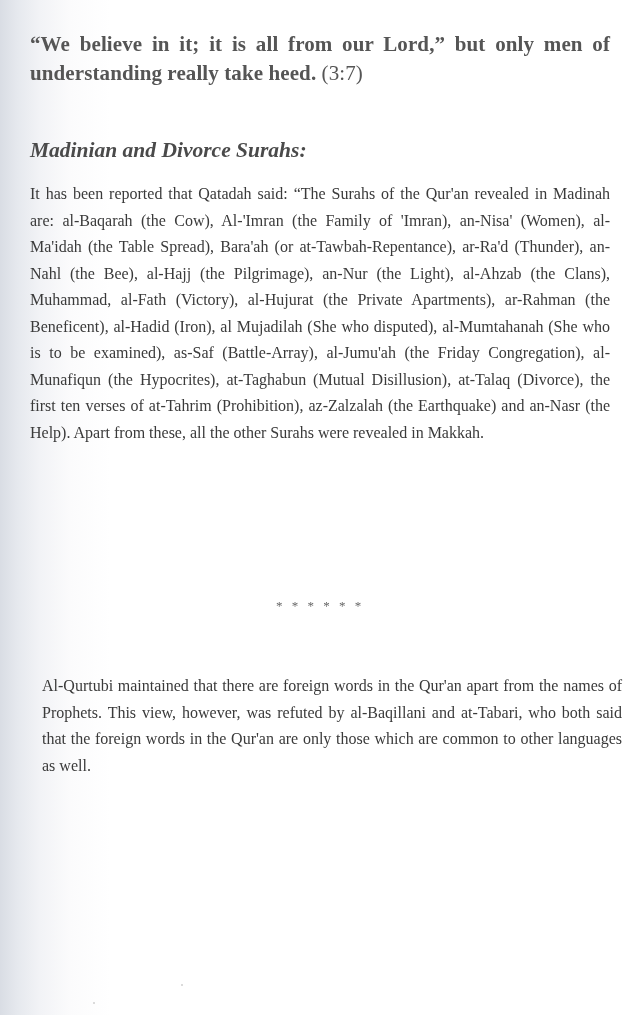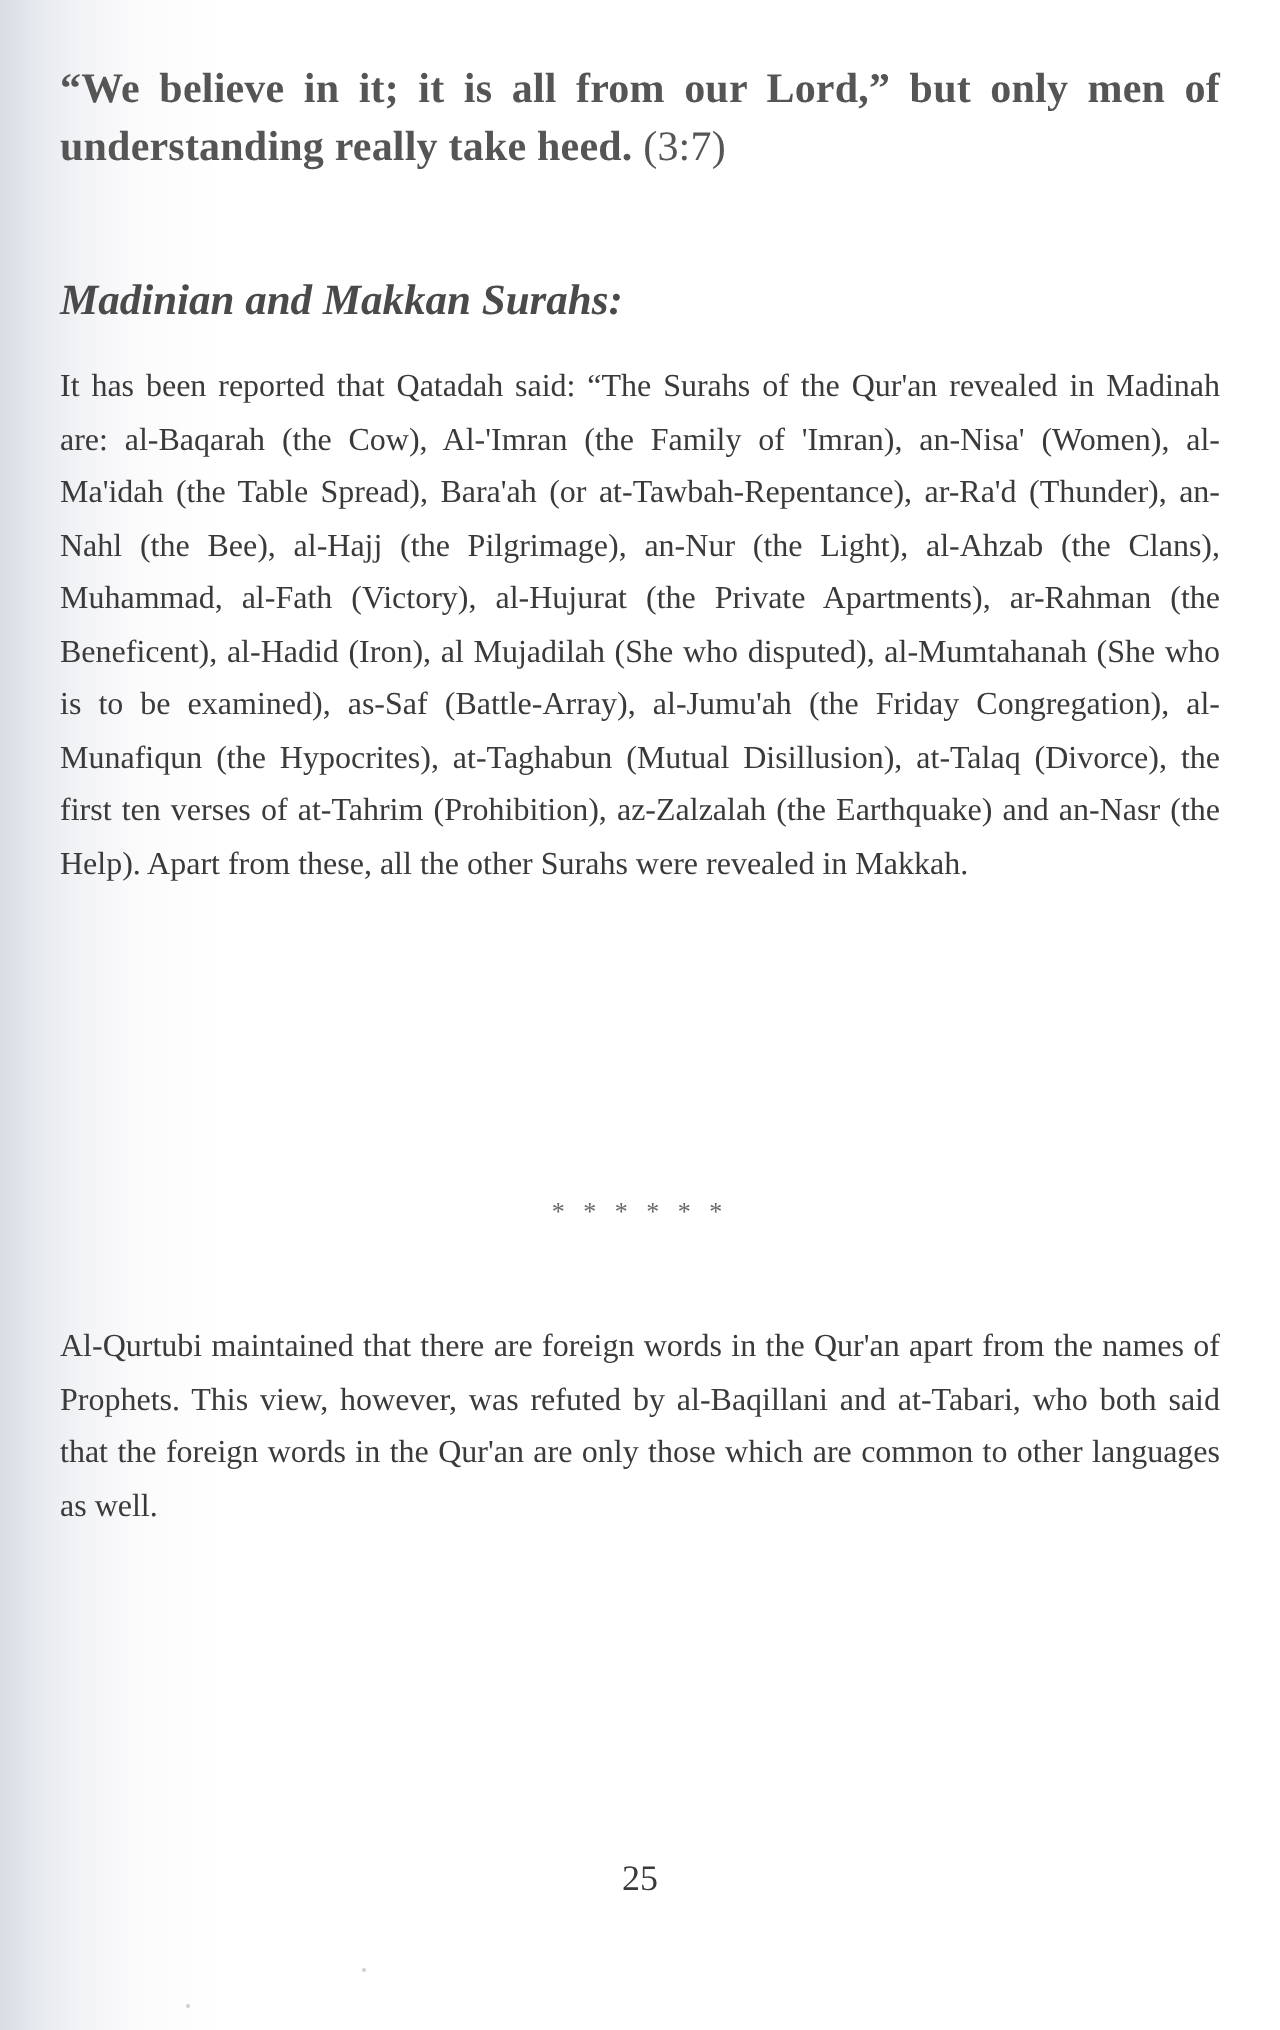--- a/index.html
+++ b/index.html
@@ -88,26 +88,25 @@
   </style>
 </head>
 <body>
 
 <div class="page">
 
   <p class="quote" style="margin:0;">
     <span>“We believe in it; it is all from our Lord,” but only men of understanding really take heed.</span><span class="ref"> (3:7)</span>
   </p>
 
-  <h2 class="heading" style="margin:0;">Madinian and Makkan Surahs:</h2>
+  <h2 class="heading" style="margin:0;">Madinian and Divorce Surahs:</h2>
 
   <p class="para para1" style="margin:0;">It has been reported that Qatadah said: “The Surahs of the Qur'an revealed in Madinah are: al-Baqarah (the Cow), Al-'Imran (the Family of 'Imran), an-Nisa' (Women), al-Ma'idah (the Table Spread), Bara'ah (or at-Tawbah-Repentance), ar-Ra'd (Thunder), an-Nahl (the Bee), al-Hajj (the Pilgrimage), an-Nur (the Light), al-Ahzab (the Clans), Muhammad, al-Fath (Victory), al-Hujurat (the Private Apartments), ar-Rahman (the Beneficent), al-Hadid (Iron), al Mujadilah (She who disputed), al-Mumtahanah (She who is to be examined), as-Saf (Battle-Array), al-Jumu'ah (the Friday Congregation), al-Munafiqun (the Hypocrites), at-Taghabun (Mutual Disillusion), at-Talaq (Divorce), the first ten verses of at-Tahrim (Prohibition), az-Zalzalah (the Earthquake) and an-Nasr (the Help).  Apart from these, all the other Surahs were revealed in Makkah.</p>
 
   <div class="divider">* * * * * *</div>
 
-  <p class="para para2" style="margin:0;">Al-Qurtubi maintained that there are foreign words in the Qur'an apart from the names of Prophets.  This view, however, was refuted by al-Baqillani and at-Tabari, who both said that the foreign words in the Qur'an are only those which are common to other languages as well.</p>
+  <p class="para para2" style="margin:12px;">Al-Qurtubi maintained that there are foreign words in the Qur'an apart from the names of Prophets.  This view, however, was refuted by al-Baqillani and at-Tabari, who both said that the foreign words in the Qur'an are only those which are common to other languages as well.</p>
 
-  <div class="page-number">25</div>
 
 </div>
 
 <span class="speck" style="left:181px; top:984px;"></span>
 <span class="speck" style="left:93px; top:1002px;"></span>
 
 </body></html>

